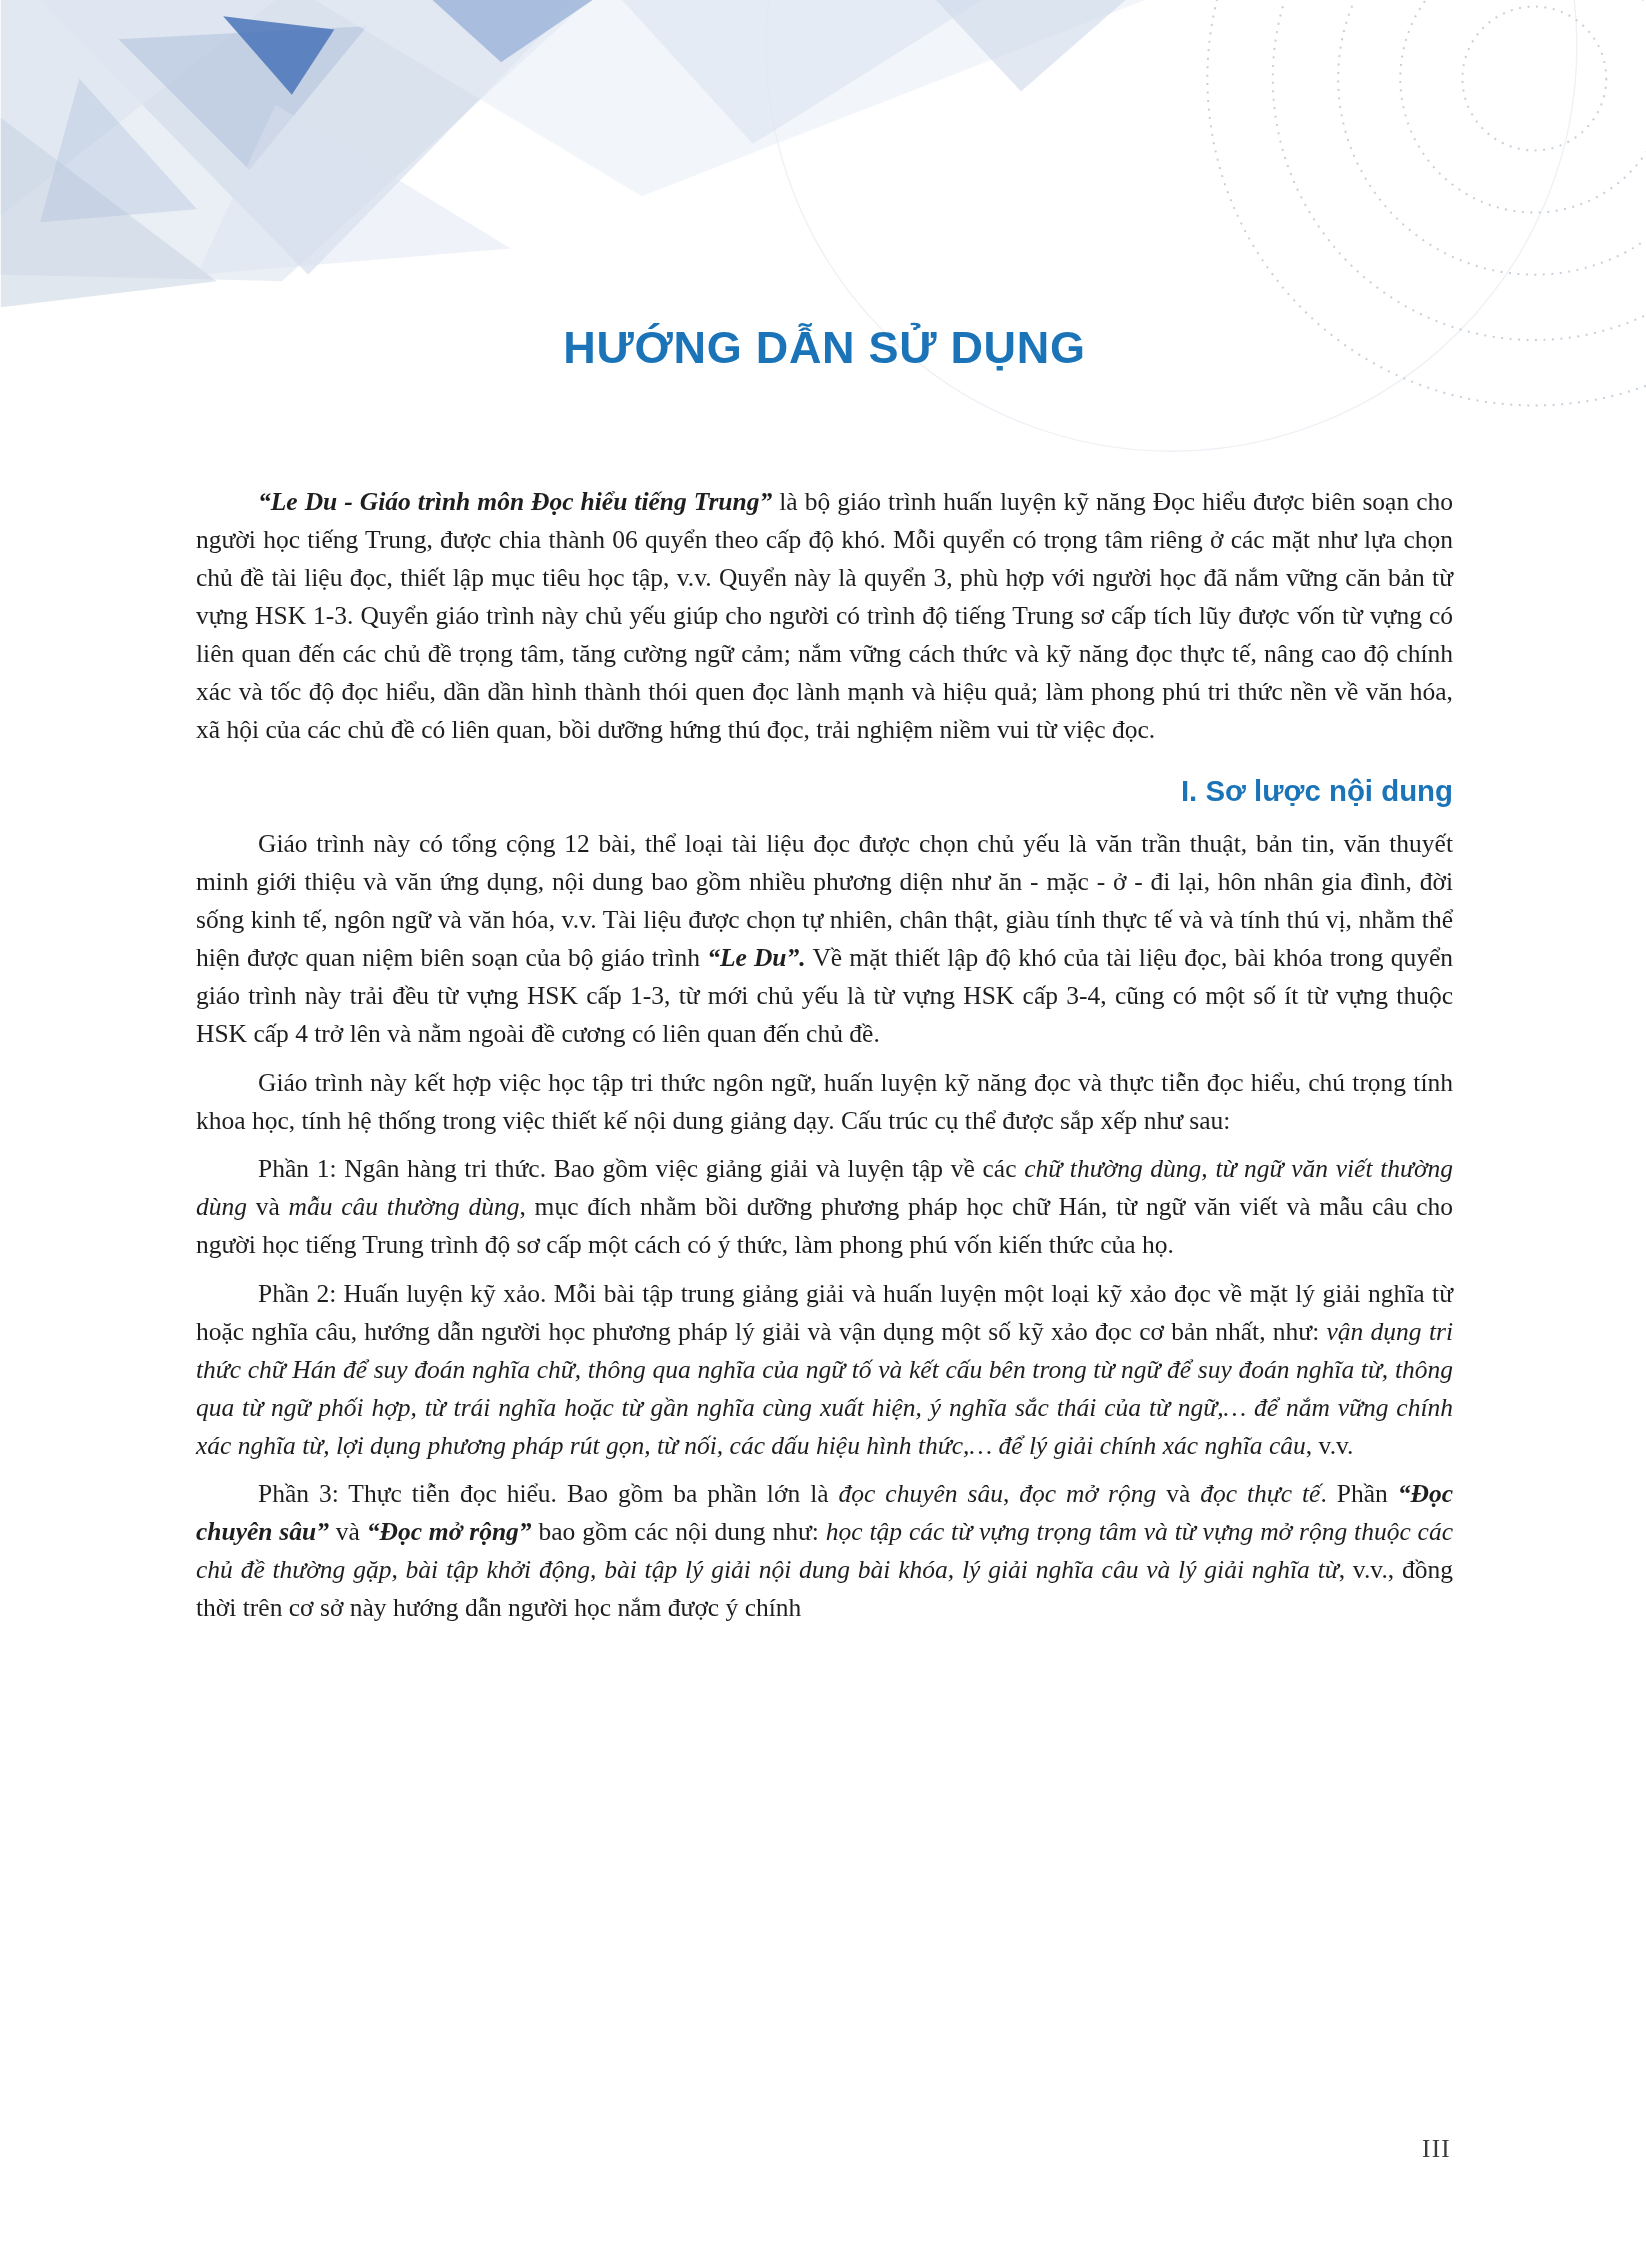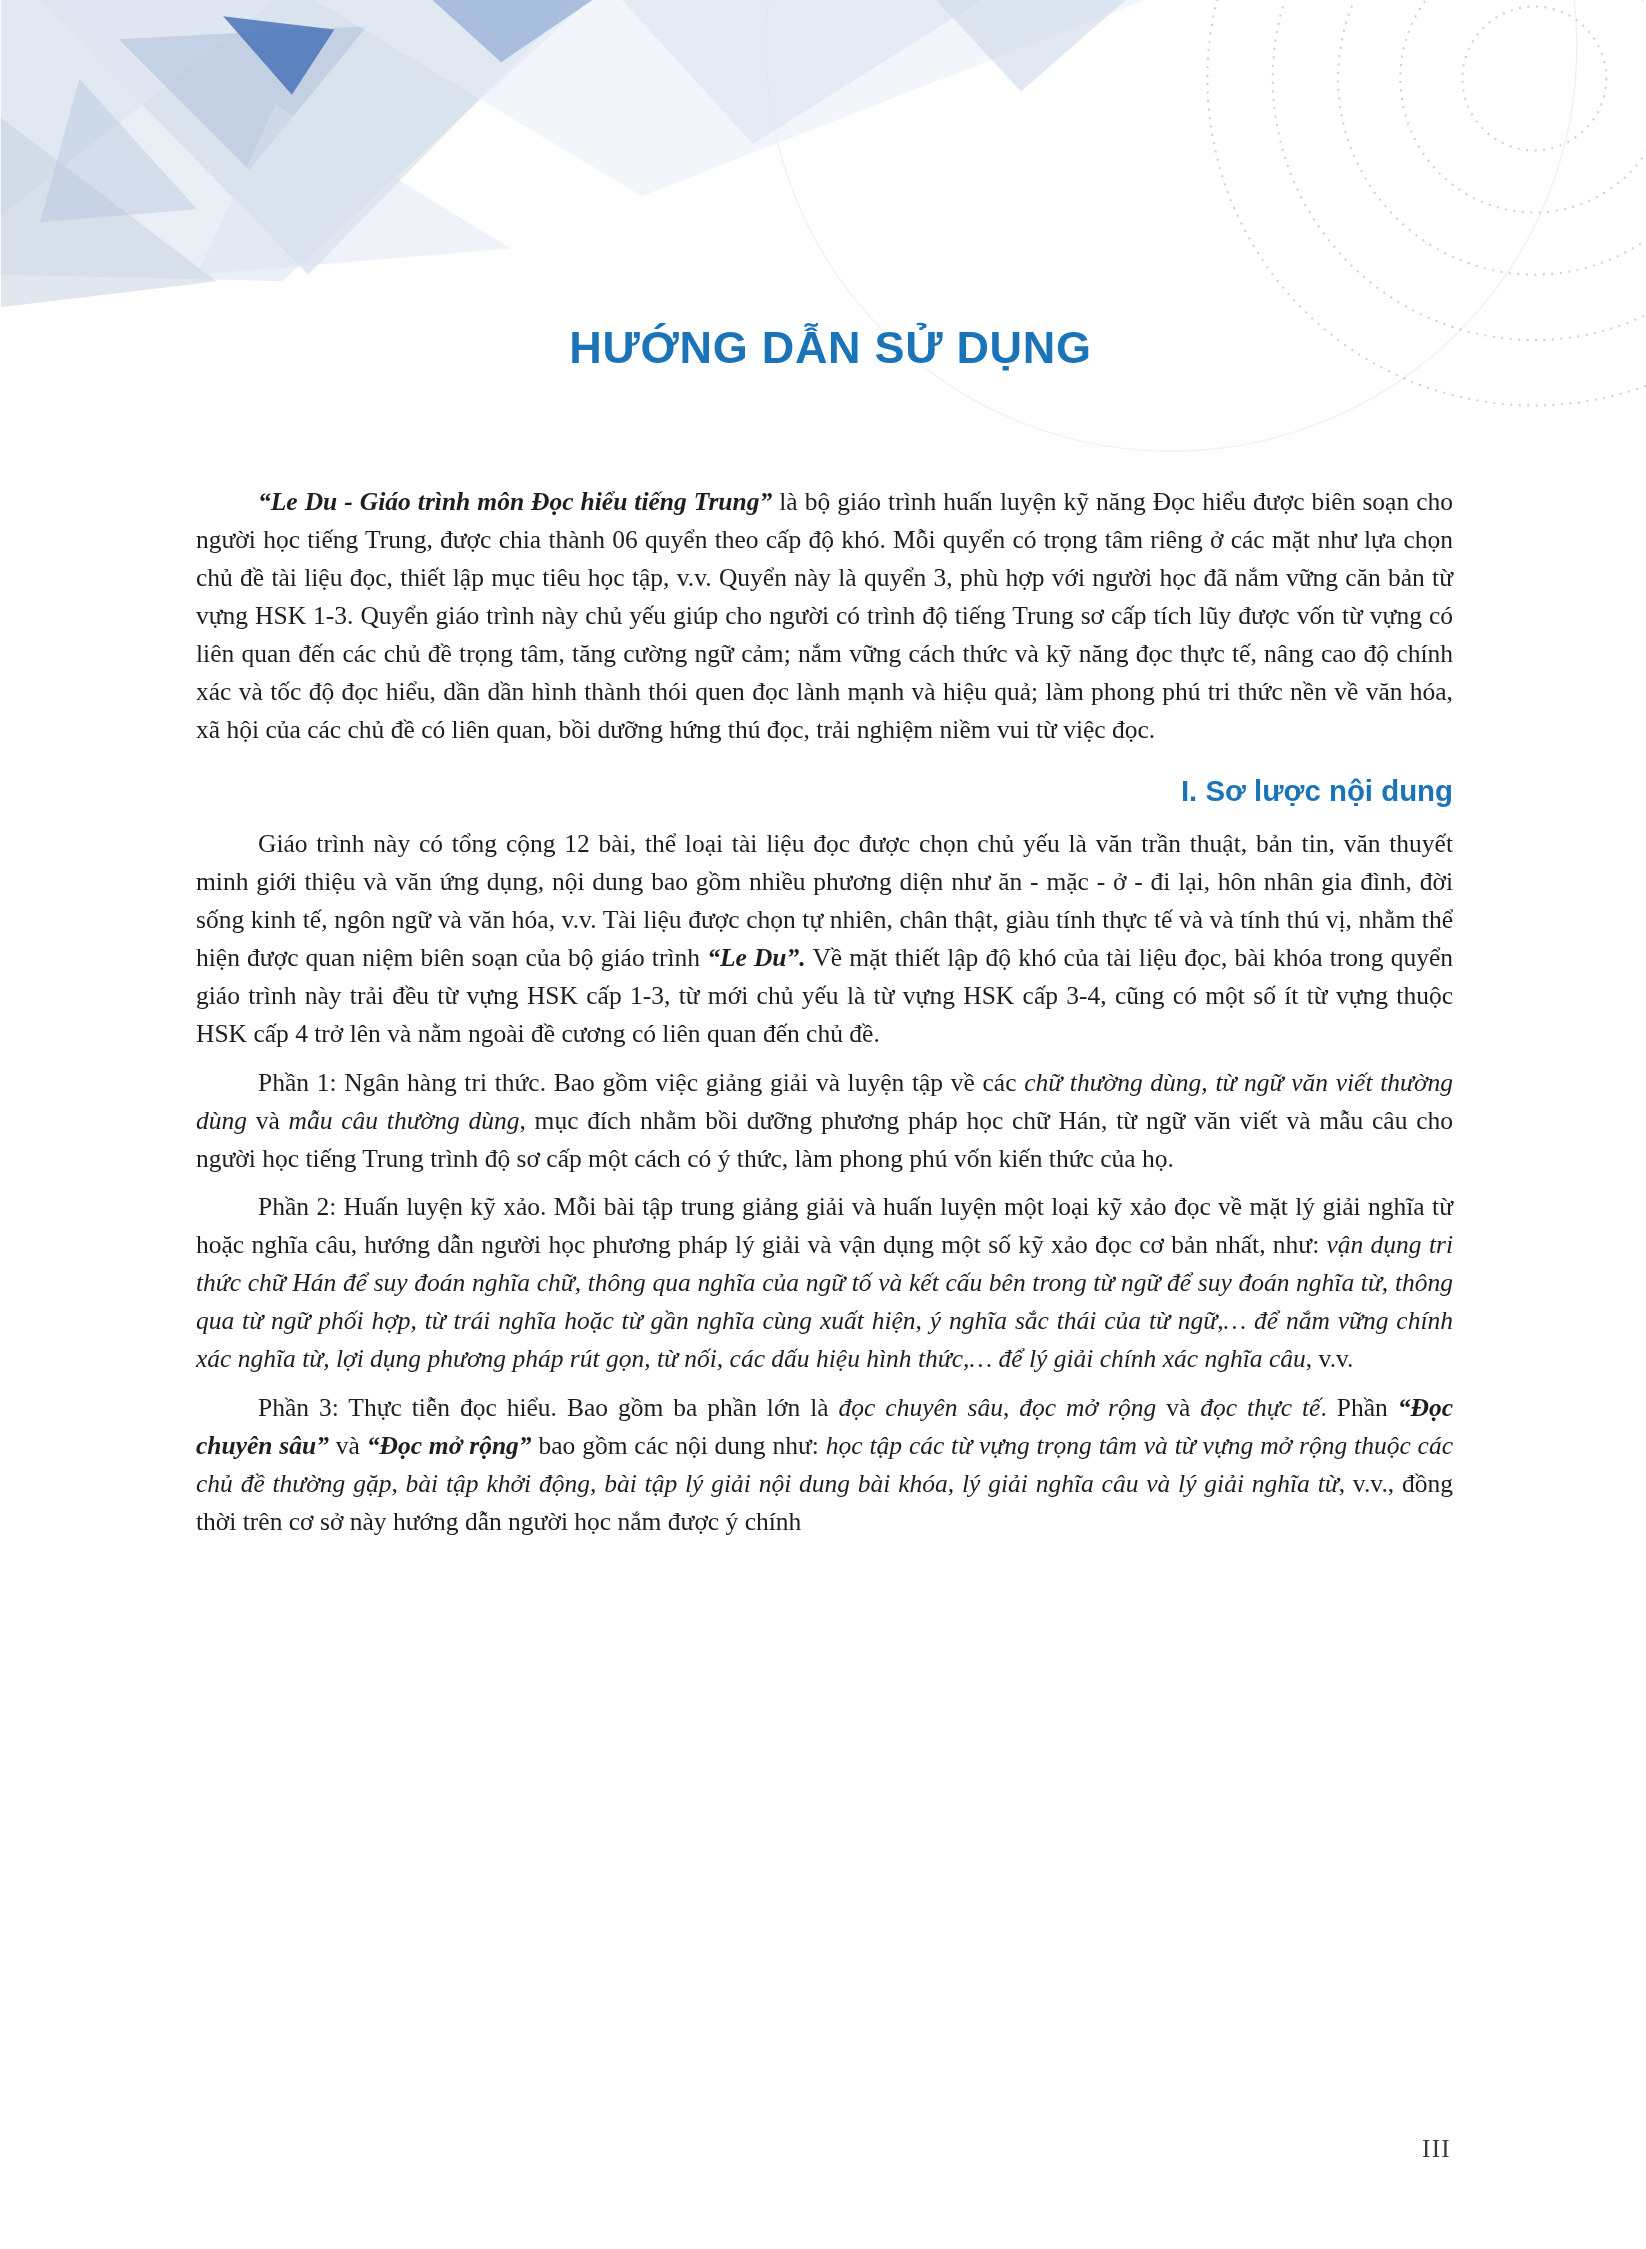--- a/index.html
+++ b/index.html
@@ -18,21 +18,21 @@
   .deco {
     position: absolute;
     top: 0; left: 0;
     width: 1647px;
     height: 497px;
     pointer-events: none;
   }
   .doc-title {
     position: absolute;
     top: 322px;
-    left: 202px;
+    left: 196px;
     width: 1257px;
     margin: 0;
     text-align: center;
     color: #1b74b8;
     font-family: "Liberation Sans", "DejaVu Sans", sans-serif;
     font-weight: bold;
     font-size: 45px;
     letter-spacing: 0.7px;
   }
   .content {
@@ -103,19 +103,20 @@
     </g>
   </svg>
 </div>
 
 <h1 class="doc-title">HƯỚNG DẪN SỬ DỤNG</h1>
 
 <div class="content">
   <p class="para"><span class="bi">“Le Du - Giáo trình môn Đọc hiểu tiếng Trung” </span><span>là bộ giáo trình huấn luyện kỹ năng Đọc hiểu được biên soạn cho người học tiếng Trung, được chia thành 06 quyển theo cấp độ khó. Mỗi quyển có trọng tâm riêng ở các mặt như lựa chọn chủ đề tài liệu đọc, thiết lập mục tiêu học tập, v.v. Quyển này là quyển 3, phù hợp với người học đã nắm vững căn bản từ vựng HSK 1-3. Quyển giáo trình này chủ yếu giúp cho người có trình độ tiếng Trung sơ cấp tích lũy được vốn từ vựng có liên quan đến các chủ đề trọng tâm, tăng cường ngữ cảm; nắm vững cách thức và kỹ năng đọc thực tế, nâng cao độ chính xác và tốc độ đọc hiểu, dần dần hình thành thói quen đọc lành mạnh và hiệu quả; làm phong phú tri thức nền về văn hóa, xã hội của các chủ đề có liên quan, bồi dưỡng hứng thú đọc, trải nghiệm niềm vui từ việc đọc.</span></p>
   <h2 class="section-heading">I. Sơ lược nội dung</h2>
   <p class="para"><span>Giáo trình này có tổng cộng 12 bài, thể loại tài liệu đọc được chọn chủ yếu là văn trần thuật, bản tin, văn thuyết minh giới thiệu và văn ứng dụng, nội dung bao gồm nhiều phương diện như ăn - mặc - ở - đi lại, hôn nhân gia đình, đời sống kinh tế, ngôn ngữ và văn hóa, v.v. Tài liệu được chọn tự nhiên, chân thật, giàu tính thực tế và và tính thú vị, nhằm thể hiện được quan niệm biên soạn của bộ giáo trình </span><span class="bi">“Le Du”.</span><span> Về mặt thiết lập độ khó của tài liệu đọc, bài khóa trong quyển giáo trình này trải đều từ vựng HSK cấp 1-3, từ mới chủ yếu là từ vựng HSK cấp 3-4, cũng có một số ít từ vựng thuộc HSK cấp 4 trở lên và nằm ngoài đề cương có liên quan đến chủ đề.</span></p>
+  <p class="para"><span>Giáo trình này kết hợp việc học tập tri thức ngôn ngữ, huấn luyện kỹ năng đọc và thực tiễn đọc hiểu, chú trọng tính khoa học, tính hệ thống trong việc thiết kế nội dung giảng dạy. Cấu trúc cụ thể được sắp xếp như sau:</span></p>
   <p class="para"><span class="b">Phần 1: Ngân hàng tri thức. </span><span>Bao gồm việc giảng giải và luyện tập về các </span><span class="i">chữ thường dùng, từ ngữ văn viết thường dùng</span><span> và </span><span class="i">mẫu câu thường dùng</span><span>, mục đích nhằm bồi dưỡng phương pháp học chữ Hán, từ ngữ văn viết và mẫu câu cho người học tiếng Trung trình độ sơ cấp một cách có ý thức, làm phong phú vốn kiến thức của họ.</span></p>
   <p class="para"><span class="b">Phần 2: Huấn luyện kỹ xảo. </span><span>Mỗi bài tập trung giảng giải và huấn luyện một loại kỹ xảo đọc về mặt lý giải nghĩa từ hoặc nghĩa câu, hướng dẫn người học phương pháp lý giải và vận dụng một số kỹ xảo đọc cơ bản nhất, như: </span><span class="i">vận dụng tri thức chữ Hán để suy đoán nghĩa chữ, thông qua nghĩa của ngữ tố và kết cấu bên trong từ ngữ để suy đoán nghĩa từ, thông qua từ ngữ phối hợp, từ trái nghĩa hoặc từ gần nghĩa cùng xuất hiện, ý nghĩa sắc thái của từ ngữ,… để nắm vững chính xác nghĩa từ, lợi dụng phương pháp rút gọn, từ nối, các dấu hiệu hình thức,… để lý giải chính xác nghĩa câu</span><span>, v.v.</span></p>
   <p class="para"><span class="b">Phần 3: Thực tiễn đọc hiểu. </span><span>Bao gồm ba phần lớn là </span><span class="i">đọc chuyên sâu</span><span>, </span><span class="i">đọc mở rộng</span><span> và </span><span class="i">đọc thực tế</span><span>. Phần </span><span class="bi">“Đọc chuyên sâu”</span><span> và </span><span class="bi">“Đọc mở rộng”</span><span> bao gồm các nội dung như: </span><span class="i">học tập các từ vựng trọng tâm và từ vựng mở rộng thuộc các chủ đề thường gặp, bài tập khởi động, bài tập lý giải nội dung bài khóa, lý giải nghĩa câu và lý giải nghĩa từ</span><span>, v.v., đồng thời trên cơ sở này hướng dẫn người học nắm được ý chính</span></p>
 </div>
 
 <div class="page-number">III</div>
 
 
 </body></html>

